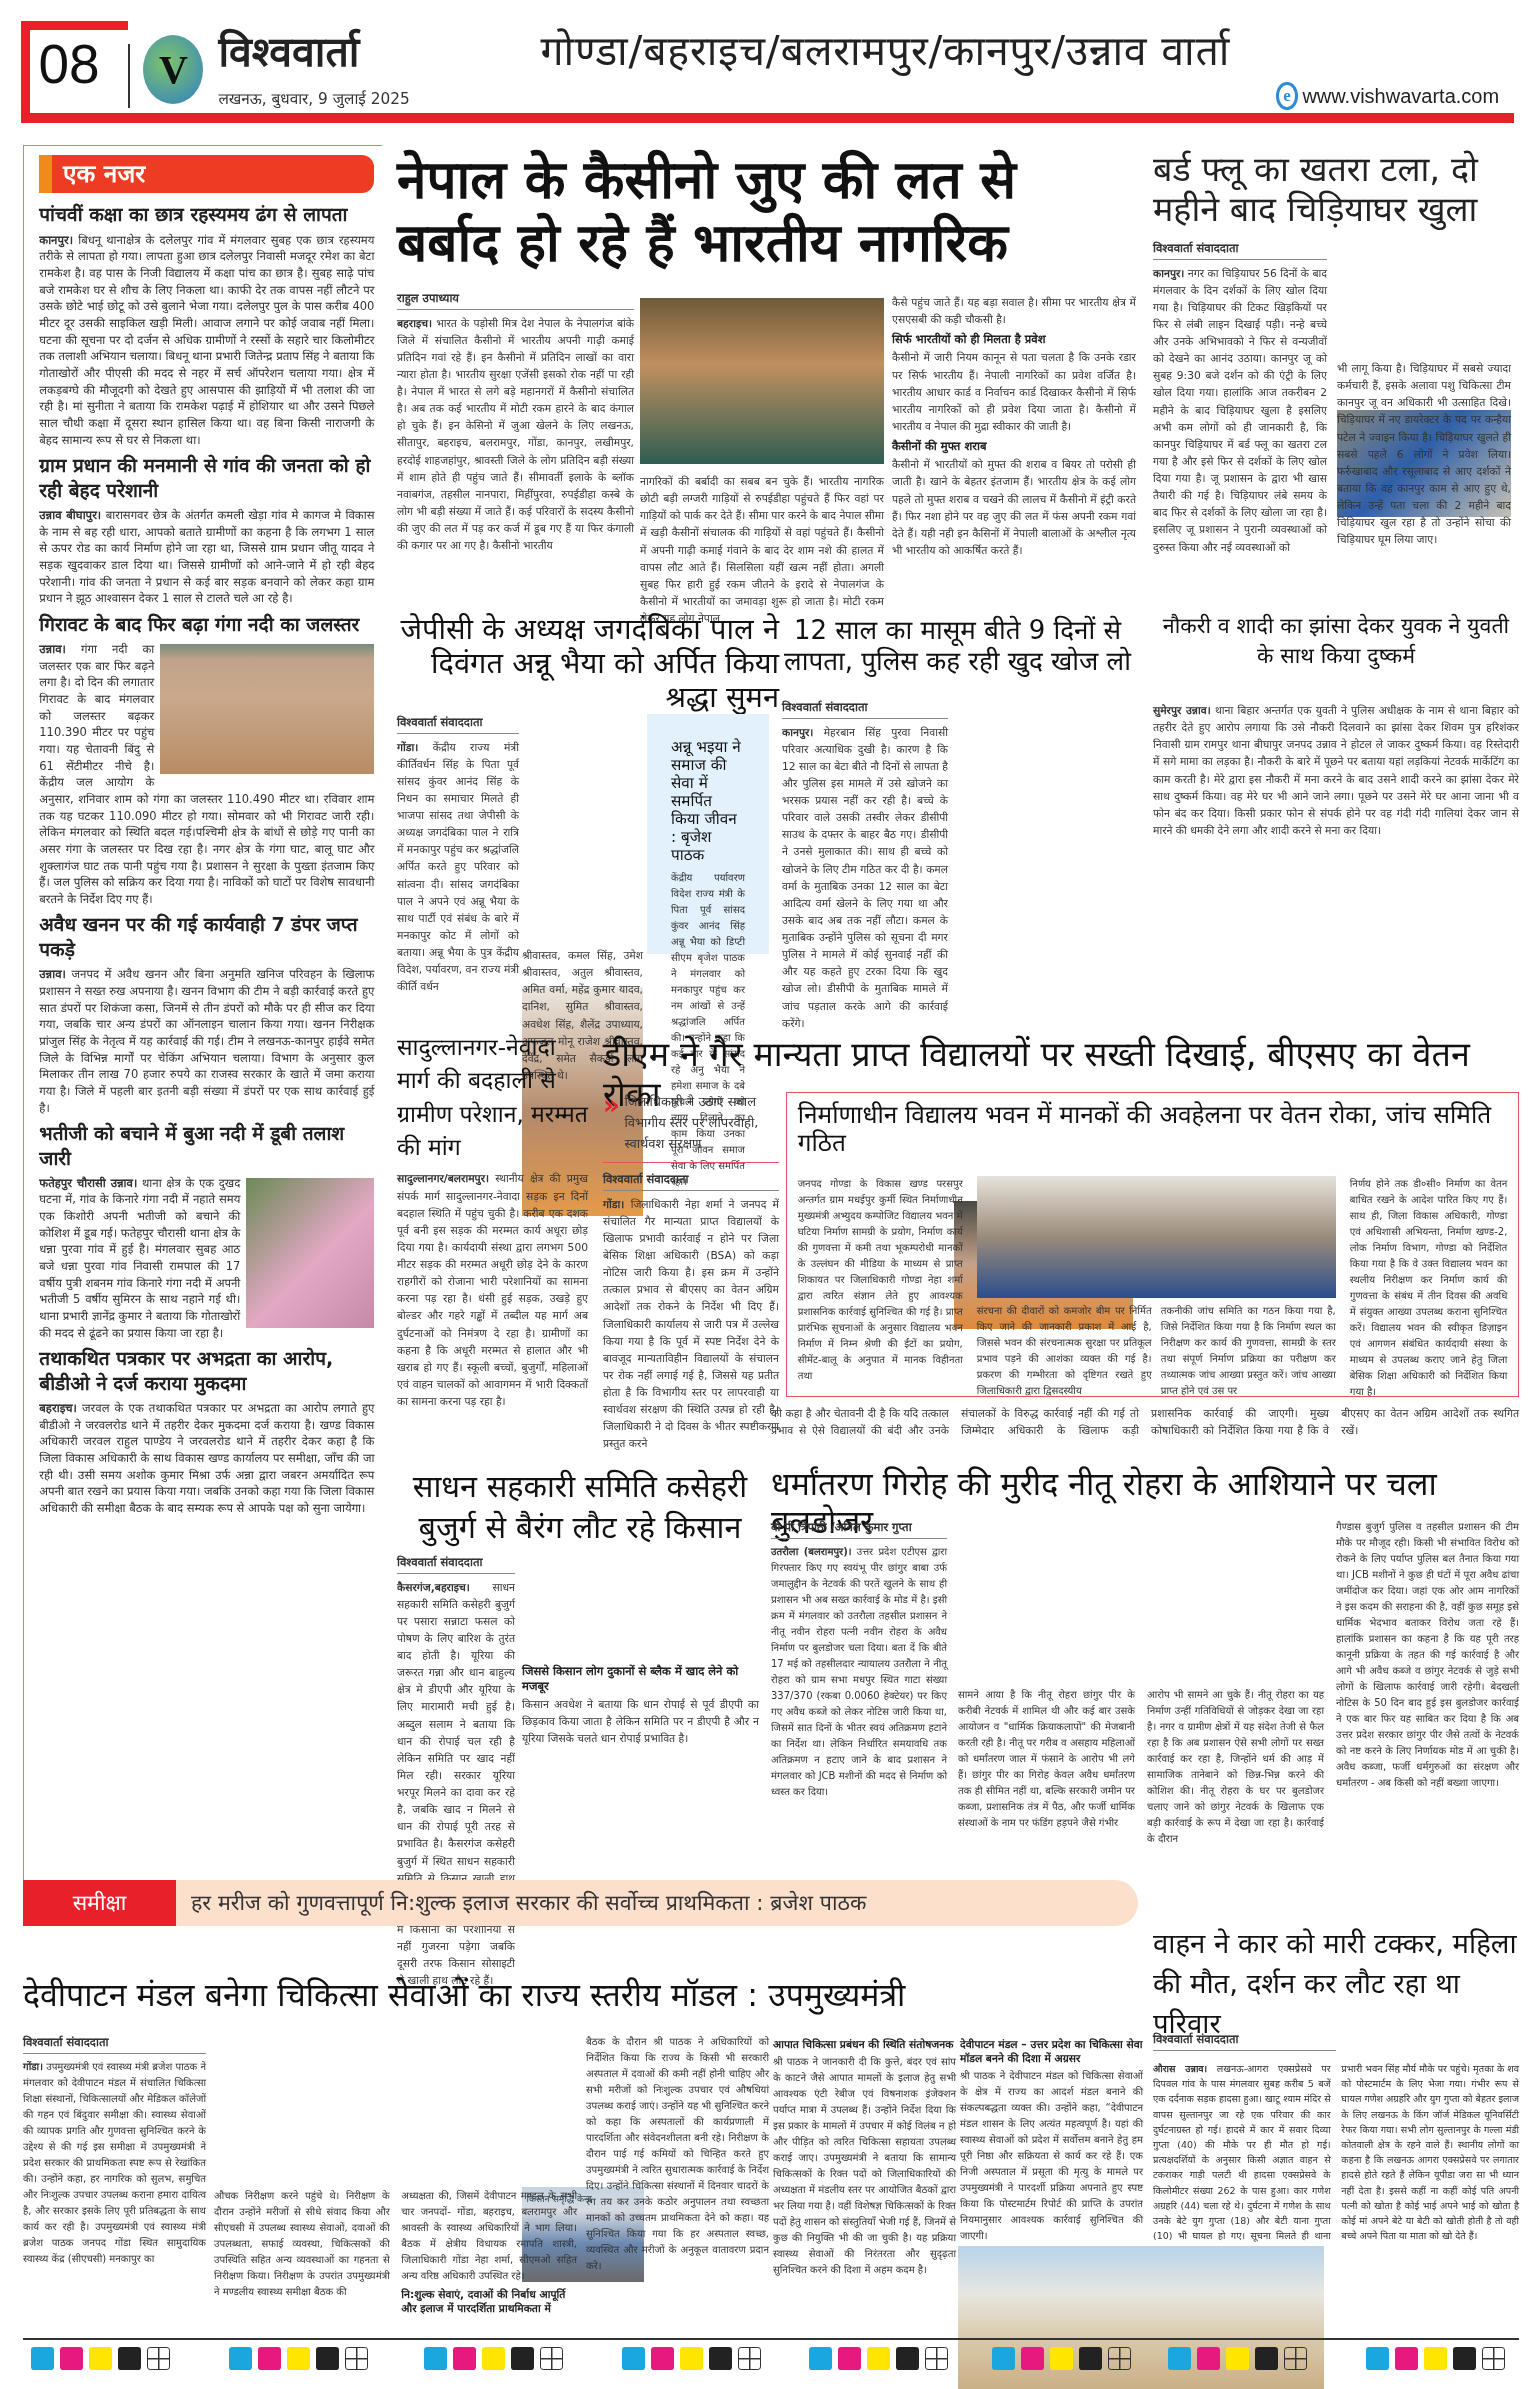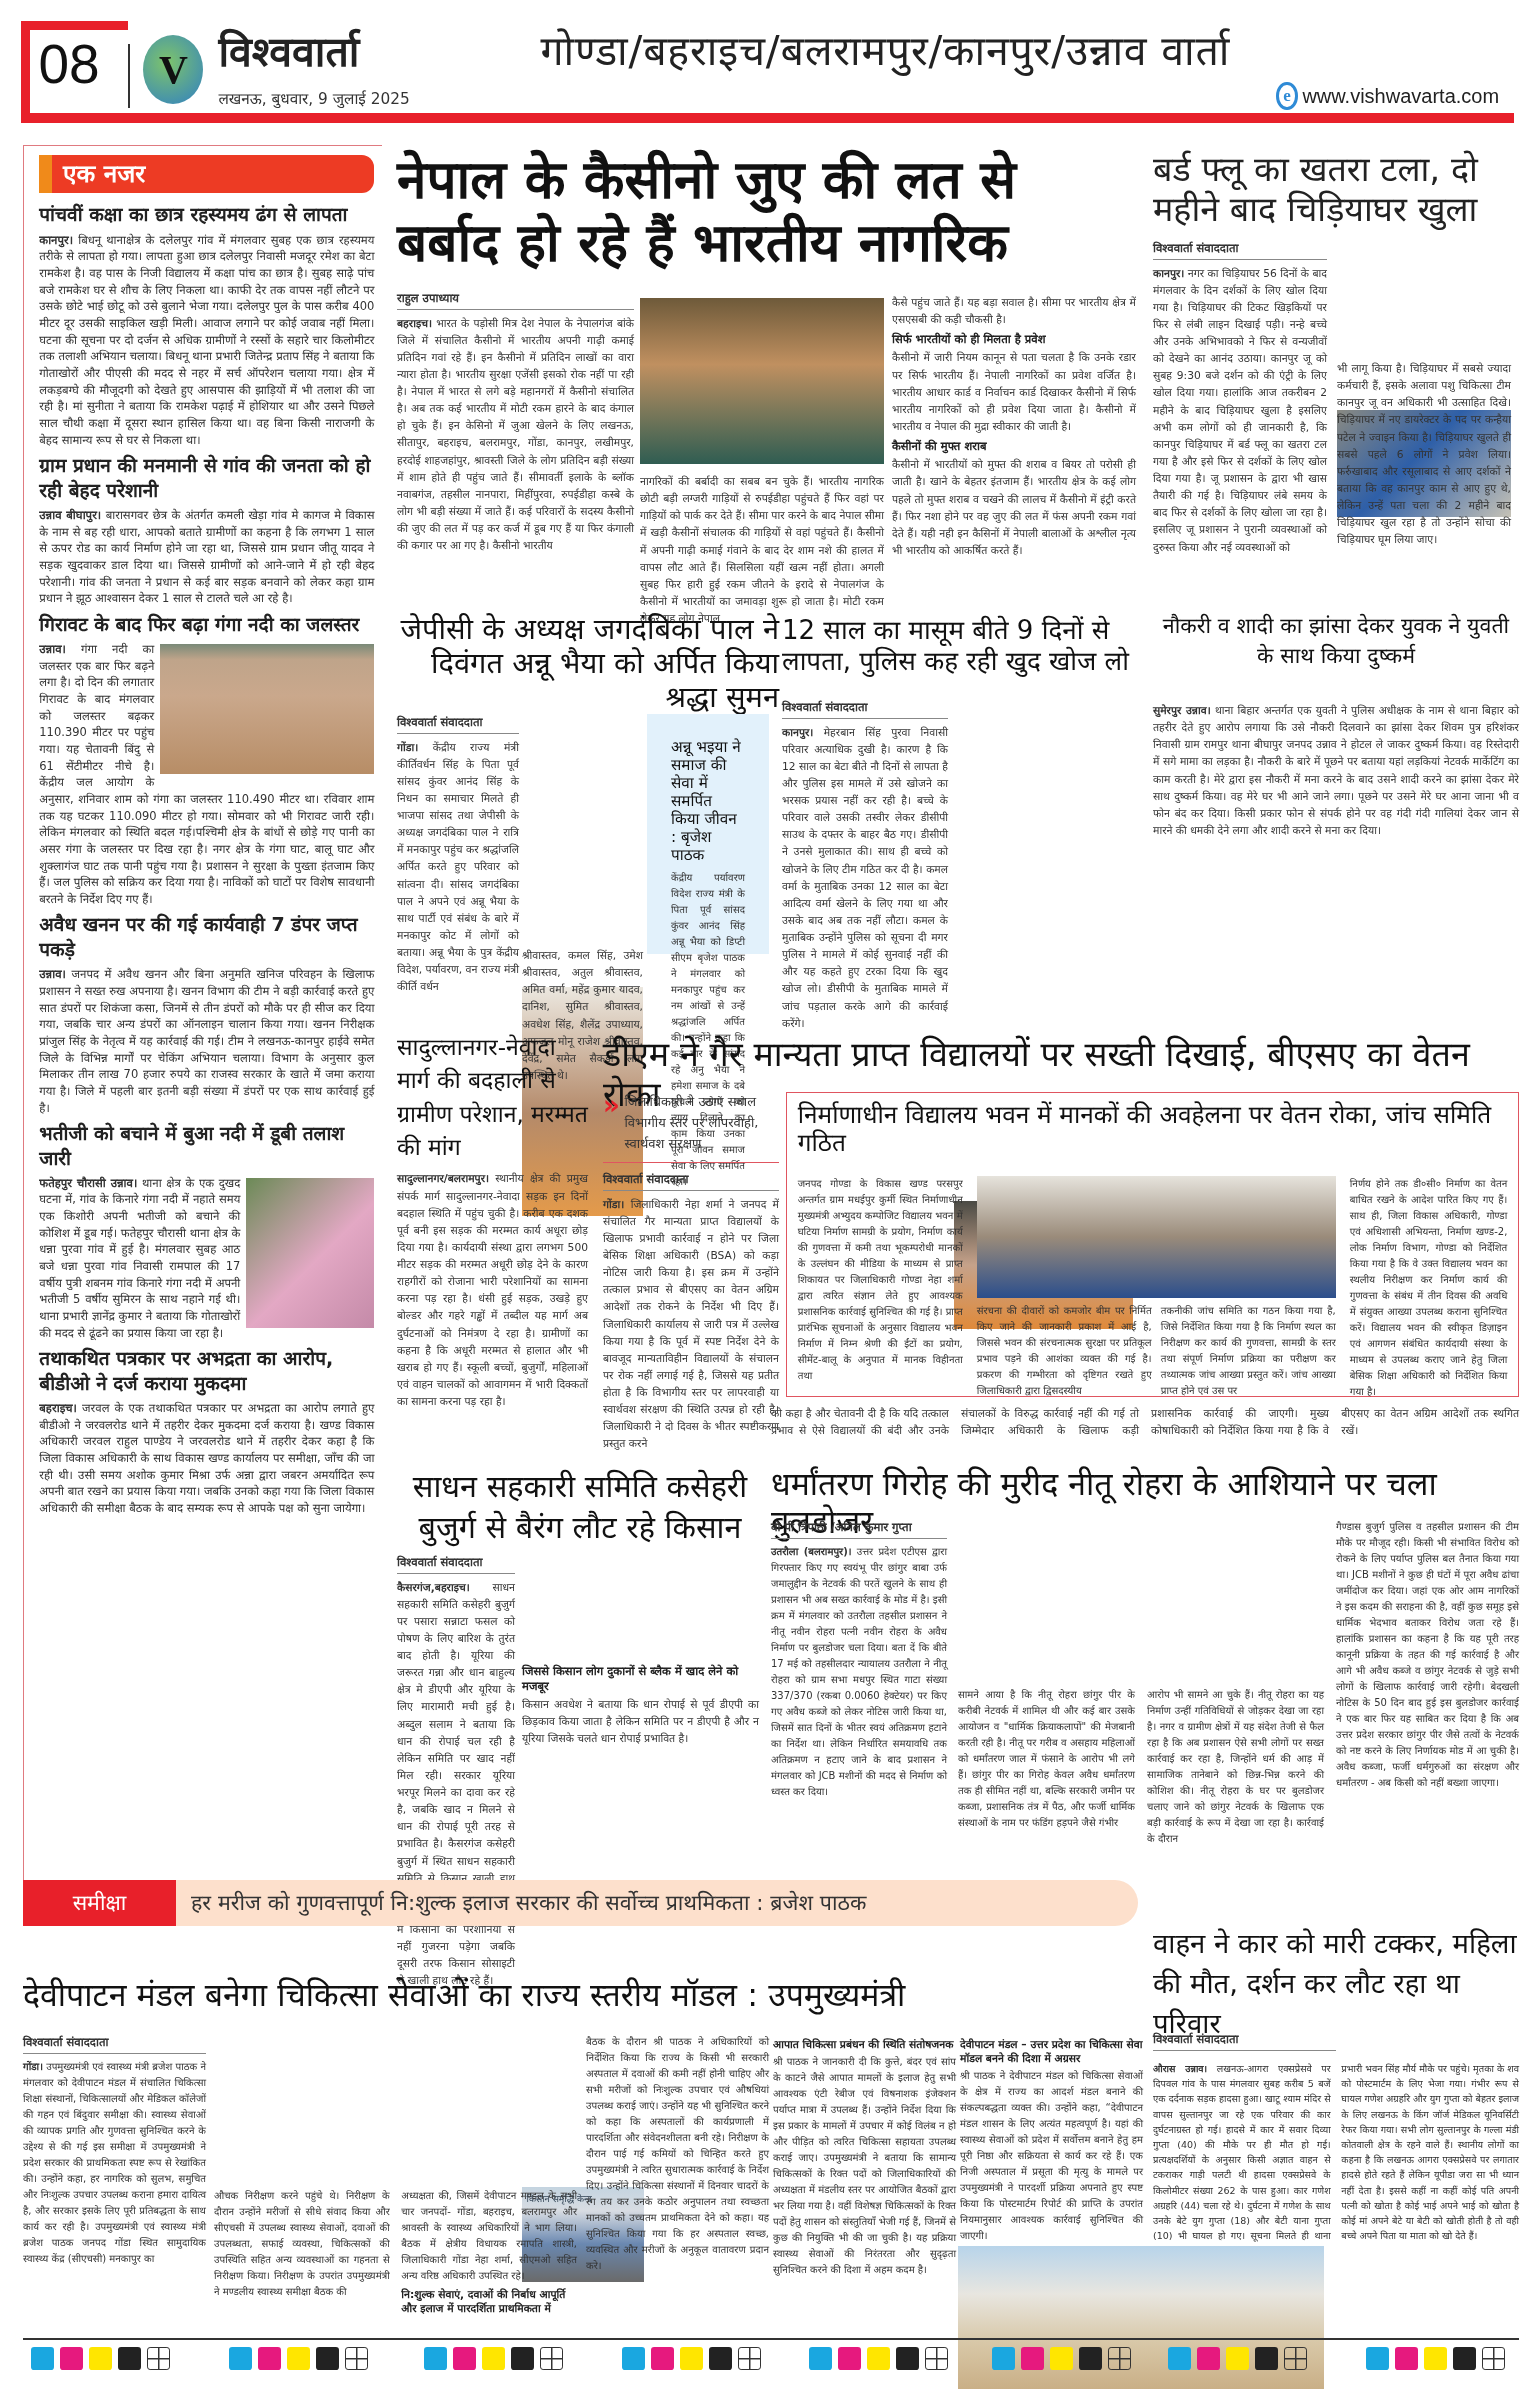--- a/index.html
+++ b/index.html
@@ -139,21 +139,21 @@
 </div>
 <div class="abs img" style="left:522px;top:714px;width:121px;height:229px;background:linear-gradient(180deg,#ece8e0,#b48a6a 55%,#e49a4a)"></div>
 <div class="abs" style="left:522px;top:947px;width:121px">
   <p class="col-text">श्रीवास्तव, कमल सिंह, उमेश श्रीवास्तव, अतुल श्रीवास्तव, अमित वर्मा, महेंद्र कुमार यादव, दानिश, सुमित श्रीवास्तव, अवधेश सिंह, शैलेंद्र उपाध्याय, अफजल मोनू राजेश श्रीवास्तव, देवेंद्र, समेत सैकड़ों लोग उपस्थित थे।</p>
 </div>
 <div class="abs blue-box" style="left:647px;top:714px;width:122px;height:240px">
   <div class="h-big" style="font-size:15.3px;font-weight:normal;margin-bottom:6.1px">अन्नू भइया ने समाज की सेवा में समर्पित किया जीवन : बृजेश पाठक</div>
   <p class="col-text" style="font-size:10px">केंद्रीय पर्यावरण विदेश राज्य मंत्री के पिता पूर्व सांसद कुंवर आनंद सिंह अन्नू भैया को डिप्टी सीएम बृजेश पाठक ने मंगलवार को मनकापुर पहुंच कर नम आंखों से उन्हें श्रद्धांजलि अर्पित की। उन्होंने कहा कि कई बार के सांसद रहे अनु भैया ने हमेशा समाज के दबे कुचले लोगों को न्याय दिलाने का काम किया उनका पूरा जीवन समाज सेवा के लिए समर्पित रहा।</p>
 </div>
 
-<div class="abs" style="left:782px;top:615px;width:351px;">
+<div class="abs" style="left:782px;top:615px;width:351px;text-align:center">
   <div class="h-big" style="font-size:26px;font-weight:normal">12 साल का मासूम बीते 9 दिनों से लापता, पुलिस कह रही खुद खोज लो</div>
 </div>
 <div class="abs" style="left:782px;top:699px;width:166px">
   <div class="byline">विश्ववार्ता संवाददाता</div>
   <p class="col-text"><b>कानपुर।</b> <span>मेहरबान सिंह पुरवा निवासी परिवार अत्याधिक दुखी है। कारण है कि 12 साल का बेटा बीते नौ दिनों से लापता है और पुलिस इस मामले में उसे खोजने का भरसक प्रयास नहीं कर रही है। बच्चे के परिवार वाले उसकी तस्वीर लेकर डीसीपी साउथ के दफ्तर के बाहर बैठ गए। डीसीपी ने उनसे मुलाकात की। साथ ही बच्चे को खोजने के लिए टीम गठित कर दी है। कमल वर्मा के मुताबिक उनका 12 साल का बेटा आदित्य वर्मा खेलने के लिए गया था और उसके बाद अब तक नहीं लौटा। कमल के मुताबिक उन्होंने पुलिस को सूचना दी मगर पुलिस ने मामले में कोई सुनवाई नहीं की और यह कहते हुए टरका दिया कि खुद खोज लो। डीसीपी के मुताबिक मामले में जांच पड़ताल करके आगे की कार्रवाई करेंगे।</span></p>
 </div>
 <div class="abs img" style="left:954px;top:699px;width:179px;height:128px;background:linear-gradient(180deg,#4a4a44,#c6a28a 50%,#e08a3a)"></div>
 
 <div class="abs" style="left:1153px;top:611px;width:366px;text-align:center">
   <div class="h-big" style="font-size:21.4px;font-weight:normal;line-height:1.4">नौकरी व शादी का झांसा देकर युवक ने युवती के साथ किया दुष्कर्म</div>

